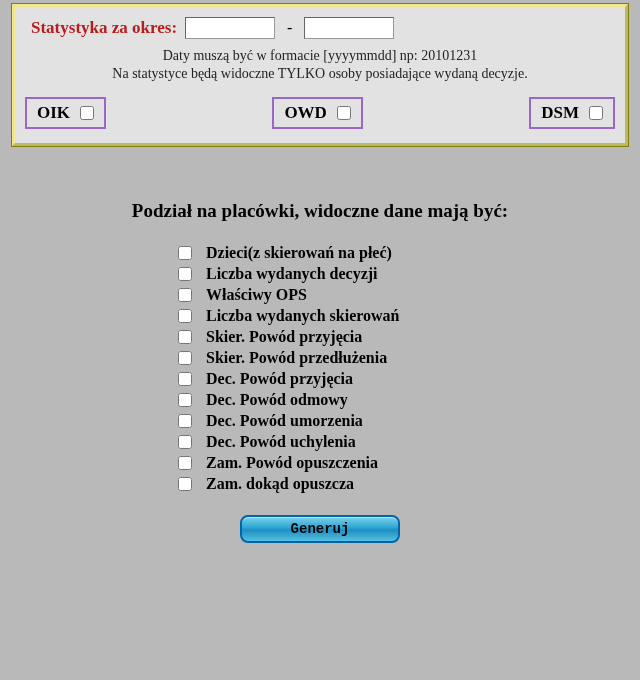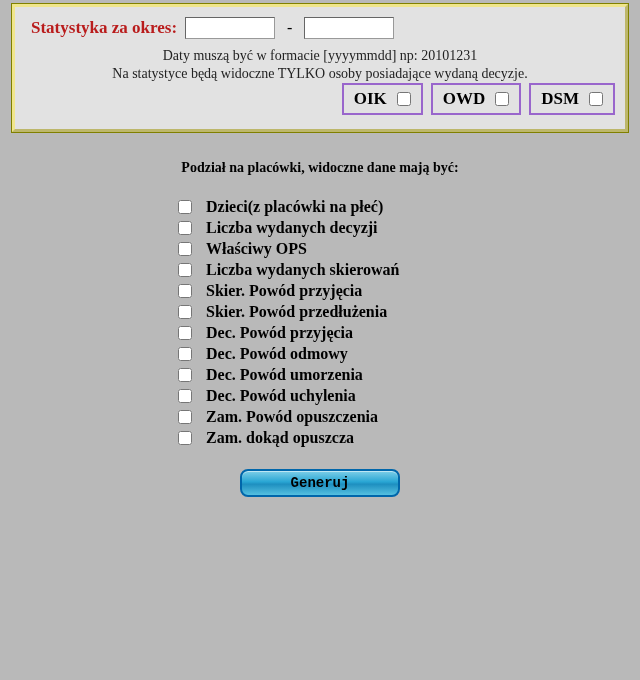--- a/index.html
+++ b/index.html
@@ -47,44 +47,45 @@
     }
     .dash { font-size: 16px; padding: 0 4px; }
     .hint {
       text-align: center;
       font-size: 14px;
       color: #222;
       line-height: 1.3;
     }
     .code-row {
       display: flex;
-      justify-content: flex-end;
+      justify-content: space-between;
       gap: 8px;
+      margin-top: 14px;
     }
     .code-box {
       border: 2px solid #9966cc;
       background: #e2e2e2;
       padding: 4px 10px;
       display: flex;
       align-items: center;
       gap: 10px;
       font-weight: bold;
       font-size: 17px;
     }
     .code-box input[type="checkbox"],
     .opt-row input[type="checkbox"] {
       width: 14px;
       height: 14px;
       margin: 0;
     }
     .section-title {
       text-align: center;
       font-weight: bold;
-      font-size: 14px;
-      margin-top: 28px;
+      font-size: 19px;
+      margin-top: 54px;
       margin-bottom: 22px;
     }
     .options {
       margin-left: 178px;
     }
     .opt-row {
       display: flex;
       align-items: center;
       gap: 14px;
       margin-bottom: 3px;
@@ -140,21 +141,21 @@
       <input type="checkbox" style="">
     </label>
   </div>
 </div>
 
 <div class="section-title">Podział na placówki, widoczne dane mają być:</div>
 
 <div class="options">
   <div class="opt-row">
       <input type="checkbox" style="">
-      <span class="opt-label">Dzieci(z placówki na płeć)</span>
+      <span class="opt-label">Dzieci(z skierowań na płeć)</span>
     </div>
   <div class="opt-row">
       <input type="checkbox" style="">
       <span class="opt-label">Liczba wydanych decyzji</span>
     </div>
   <div class="opt-row">
       <input type="checkbox" style="">
       <span class="opt-label">Właściwy OPS</span>
     </div>
   <div class="opt-row">

